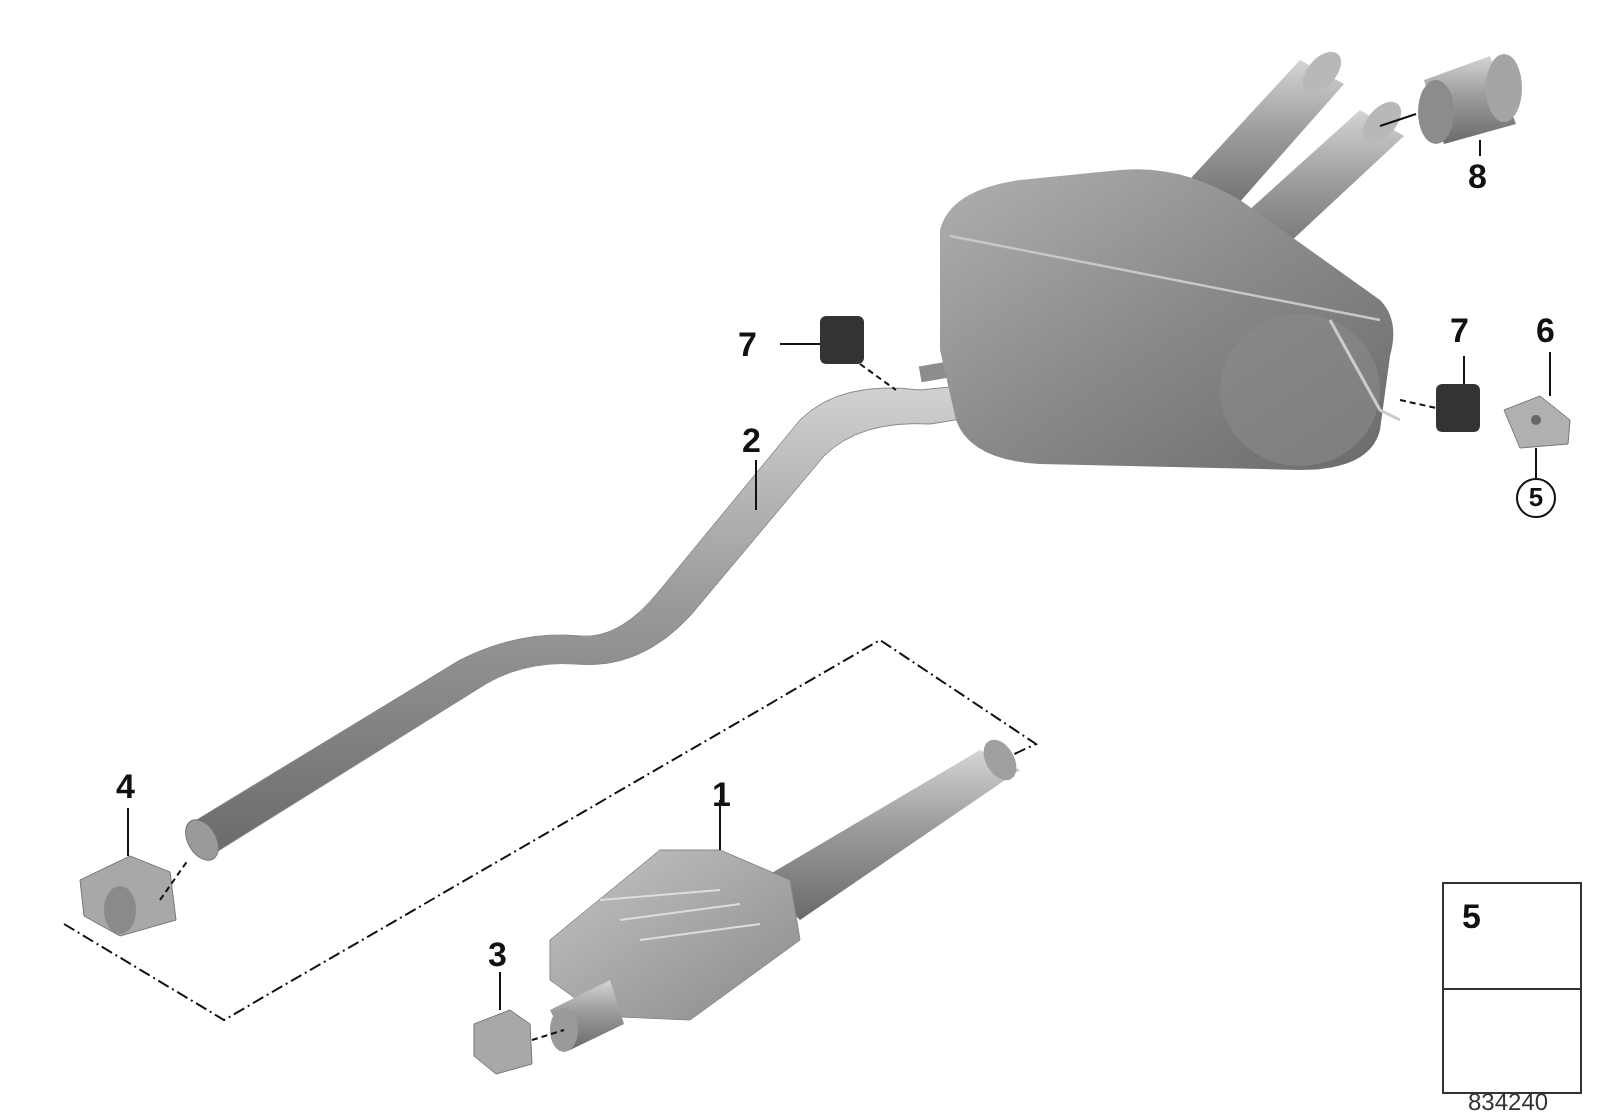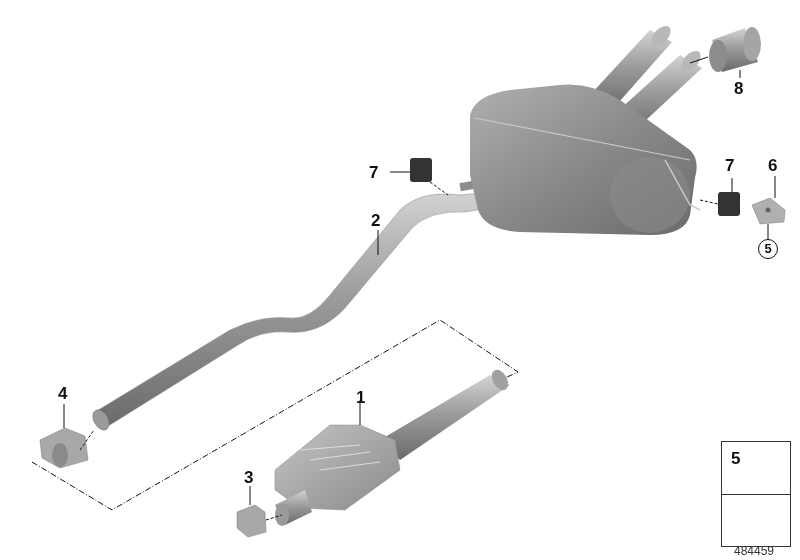--- a/index.html
+++ b/index.html
@@ -124,13 +124,13 @@
 <div class="callout" style="left:768px;top:157px;">6</div>
 <div class="callout" style="left:734px;top:80px;">8</div>
 <div class="circled" style="left:758px;top:239px;">5</div>
 
 <div class="legend-box">
   <div class="legend-top">
     <span class="legend-num">5</span>
   </div>
 </div>
 
-<div class="diagram-id">484459</div>
+<div class="diagram-id">834240</div>
 
 </body></html>

